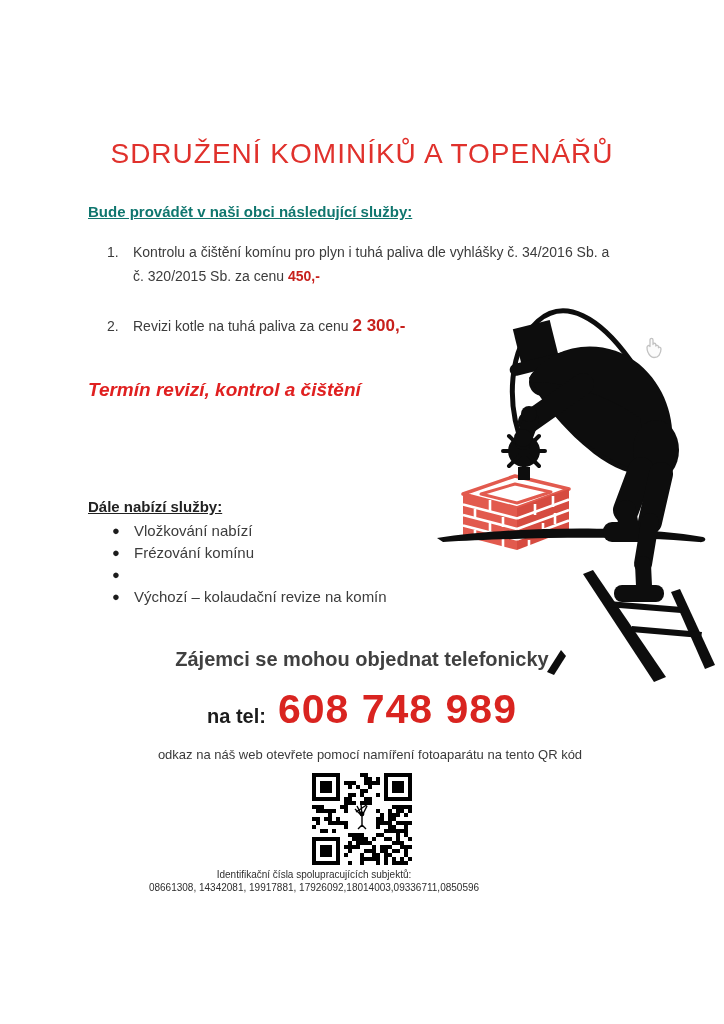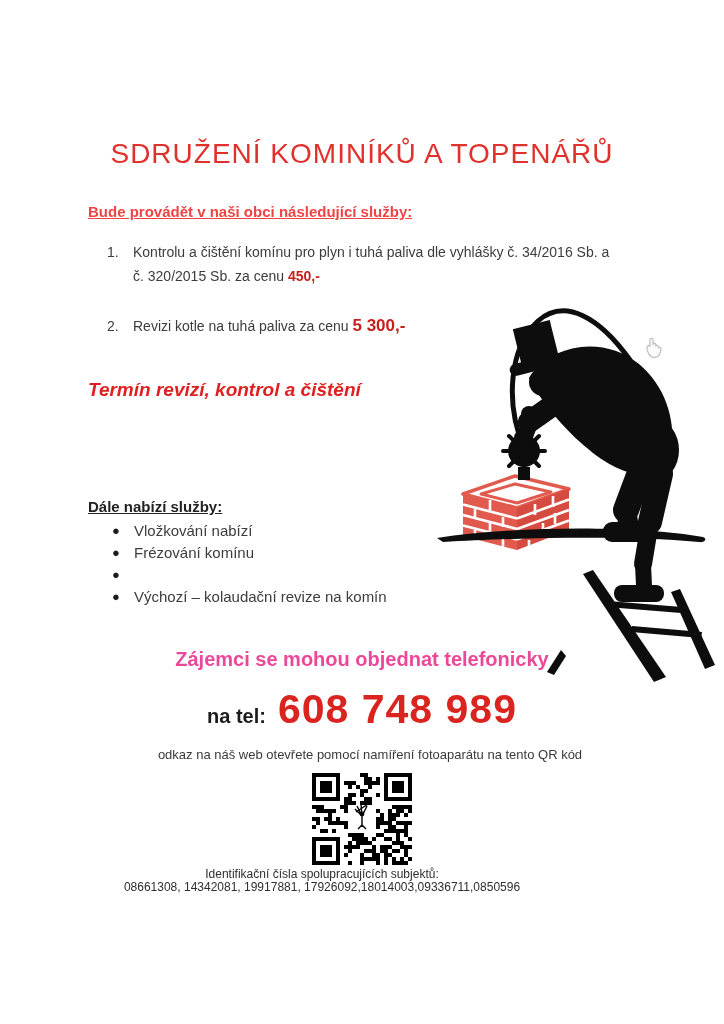--- a/index.html
+++ b/index.html
@@ -12,21 +12,21 @@
   .abs{position:absolute;}
 
   .title{
     top:126px;left:0;width:724px;text-align:center;
     font-size:28px;letter-spacing:1px;font-weight:500;
     color:var(--title_red,#e0312c);
     margin-top:12px;
   }
   .intro-heading{
     top:203px;left:88px;
-    font-size:15px;font-weight:bold;color:#ef4444;
+    font-size:15px;font-weight:bold;color:#0f766e;
     text-decoration:underline;
   }
   .num-list{top:240px;left:107px;width:515px;}
   .num-item{display:flex;margin-bottom:13px;font-size:14px;line-height:24px;color:#3c3c3c;}
   .num-item .num{width:26px;flex:0 0 26px;}
   .num-item.second{margin-top:26px;}
   .price{color:var(--price_red,#c7201c);font-weight:bold;white-space:nowrap;}
   .price.big{font-size:17px;}
 
   .date-notice{
@@ -39,55 +39,55 @@
     top:498px;left:88px;
     font-size:15px;font-weight:bold;color:#222;
     text-decoration:underline;
   }
   .bullet-list{top:520px;left:112px;width:360px;}
   .bullet-item{display:flex;font-size:15px;line-height:22px;color:#3c3c3c;}
   .bullet-item .dot{width:22px;flex:0 0 22px;font-size:13px;color:#1c1c1c;}
 
   .contact-heading{
     top:648px;left:0;width:724px;text-align:center;
-    font-size:20px;font-weight:bold;color:#ec4899;
+    font-size:20px;font-weight:bold;color:#404040;
   }
   .tel-row{
     top:686px;left:0;width:724px;
     display:flex;justify-content:center;align-items:baseline;gap:12px;
   }
   .tel-label{font-size:20px;font-weight:bold;color:#1c1c1c;}
   .phone{font-size:41px;font-weight:bold;letter-spacing:1px;color:var(--phone_red,#d92420);}
   .qr-hint{
     top:747px;left:0;width:724px;text-align:center;
     font-size:13px;color:#3a3a3a;padding-left:8px;
   }
   .qr-box{top:771px;left:312px;width:100px;height:96px;}
 
-  .ids{top:868px;left:8px;width:628px;text-align:center;
-    font-size:12px;line-height:13px;color:#2e2e2e;}
+  .ids{top:868px;left:0;width:628px;text-align:center;
+    font-size:10px;line-height:13px;color:#2e2e2e;}
 
   .illustration{top:298px;left:435px;width:290px;height:385px;}
   .cursor{top:334px;left:642px;width:24px;height:26px;}
 </style>
 </head>
 <body>
 
 <div class="abs title">SDRUŽENÍ KOMINÍKŮ A TOPENÁŘŮ</div>
 
 <div class="abs intro-heading">Bude provádět v naši obci následující služby:</div>
 
 <div class="abs num-list">
   <div class="num-item">
     <span class="num">1.</span>
     <span><span>Kontrolu a čištění komínu pro plyn i tuhá paliva dle vyhlášky č. 34/2016 Sb. a č. 320/2015 Sb. za cenu </span><span class="price">450,-</span></span>
   </div>
   <div class="num-item second">
     <span class="num">2.</span>
-    <span><span>Revizi kotle na tuhá paliva za cenu </span><span class="price big">5 300,-</span></span>
+    <span><span>Revizi kotle na tuhá paliva za cenu </span><span class="price big">2 300,-</span></span>
   </div>
 </div>
 
 <div class="abs date-notice">
   <div>Termín revizí, kontrol a čištění</div>
 </div>
 
 <div class="abs services-heading">Dále nabízí služby:</div>
 <div class="abs bullet-list">
   <div class="bullet-item">

